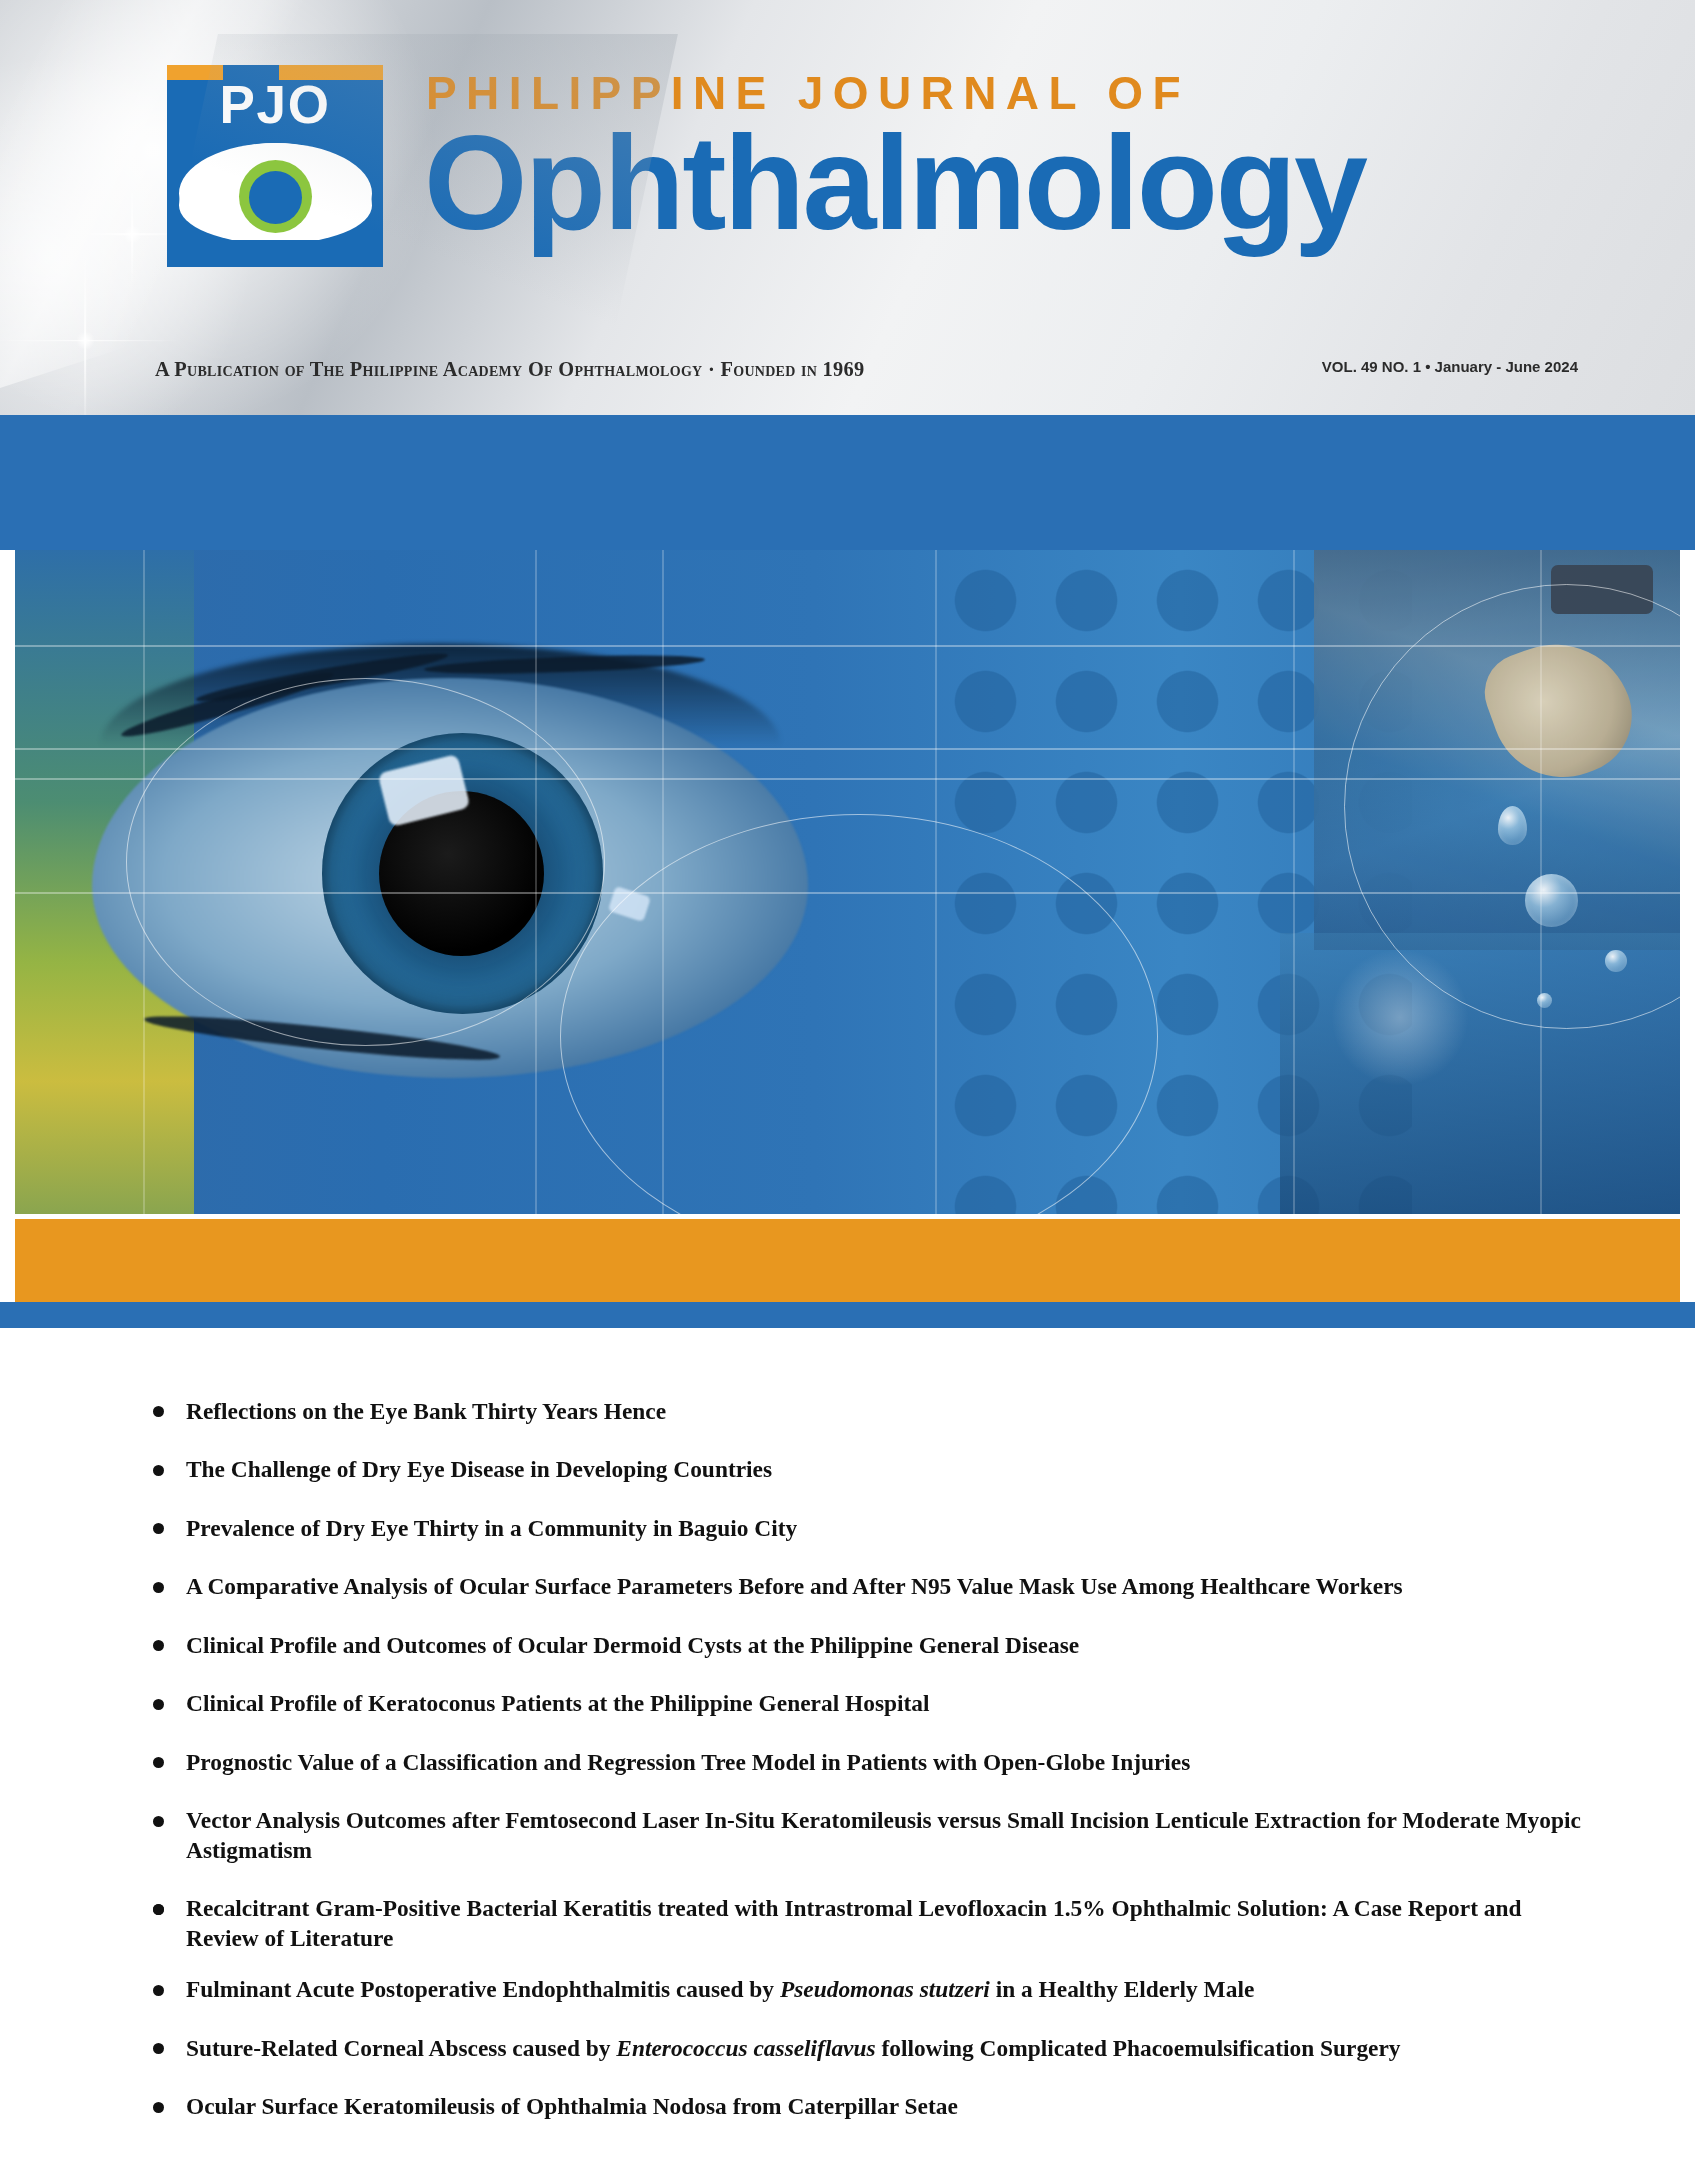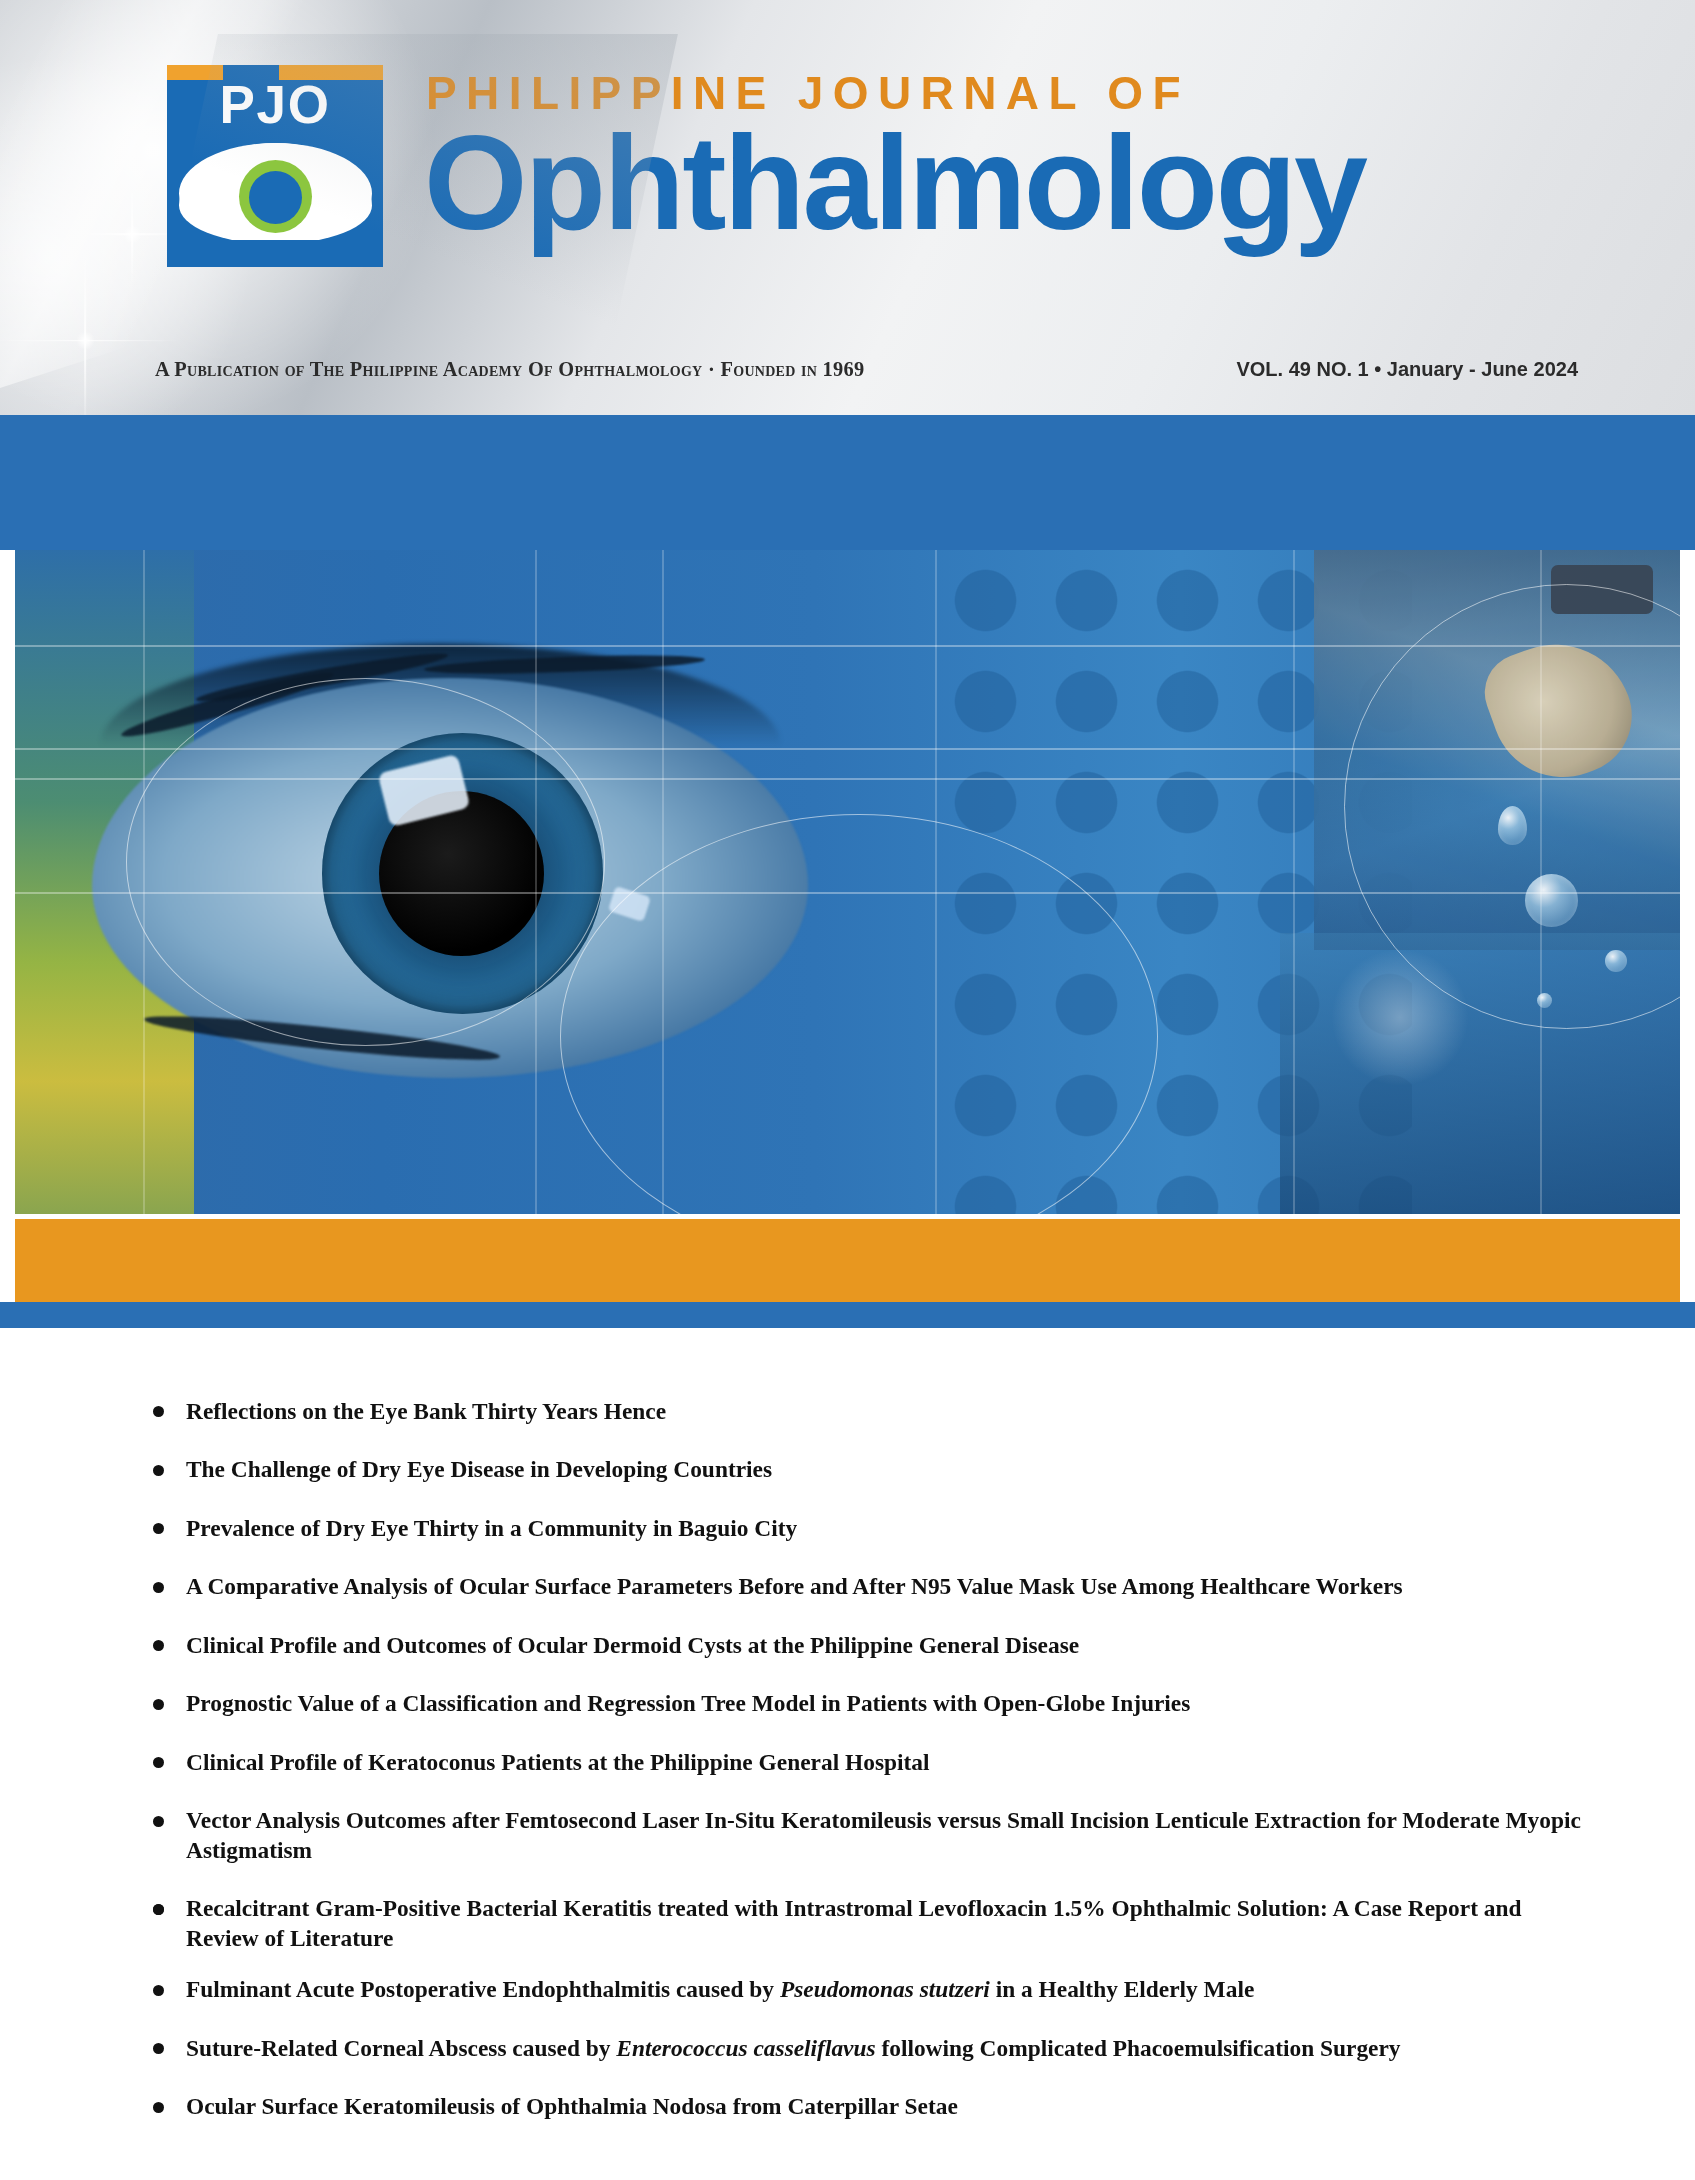--- a/index.html
+++ b/index.html
@@ -171,21 +171,21 @@
     font-size: 20.4px;
     letter-spacing: 0.3px;
   }
   .issue {
     position: absolute;
     right: 118px;
     top: 358px;
     color: #2b2b2b;
     font-family: "Liberation Sans", sans-serif;
     font-weight: bold;
-    font-size: 20px;
+    font-size: 15px;
     margin-left: 10px;
   }
 
   
   .band-blue-top {
     position: absolute;
     left: 0; top: 415px;
     width: 1696px; height: 135px;
     background: #2a6fb4;
   }
@@ -455,22 +455,22 @@
 
 <div class="band-orange"></div>
 <div class="band-blue-bot"></div>
 
 <div class="contents" id="toc">
     <div class="toc-item"><span class="bullet"></span><span>Reflections on the Eye Bank Thirty Years Hence</span></div>
     <div class="toc-item"><span class="bullet"></span><span>The Challenge of Dry Eye Disease in Developing Countries</span></div>
     <div class="toc-item"><span class="bullet"></span><span>Prevalence of Dry Eye Thirty in a Community in Baguio City</span></div>
     <div class="toc-item"><span class="bullet"></span><span>A Comparative Analysis of Ocular Surface Parameters Before and After N95 Value Mask Use Among Healthcare Workers</span></div>
     <div class="toc-item"><span class="bullet"></span><span>Clinical Profile and Outcomes of Ocular Dermoid Cysts at the Philippine General Disease</span></div>
+    <div class="toc-item"><span class="bullet"></span><span>Clinical Profile of Keratoconus Patients at the Philippine General Hospital</span></div>
     <div class="toc-item"><span class="bullet"></span><span>Prognostic Value of a Classification and Regression Tree Model in Patients with Open-Globe Injuries</span></div>
-    <div class="toc-item"><span class="bullet"></span><span>Clinical Profile of Keratoconus Patients at the Philippine General Hospital</span></div>
     <div class="toc-item"><span class="bullet"></span><span>Vector Analysis Outcomes after Femtosecond Laser In-Situ Keratomileusis versus Small Incision Lenticule Extraction for Moderate Myopic Astigmatism</span></div>
     <div class="toc-item"><span class="bullet"></span></div>
     <div class="toc-item tight"><span class="bullet"></span><span>Recalcitrant Gram-Positive Bacterial Keratitis treated with Intrastromal Levofloxacin 1.5% Ophthalmic Solution: A Case Report and Review of Literature</span></div>
     <div class="toc-item"><span class="bullet"></span><span>Fulminant Acute Postoperative Endophthalmitis caused by <i>Pseudomonas stutzeri</i> in a Healthy Elderly Male</span></div>
     <div class="toc-item"><span class="bullet"></span><span>Suture-Related Corneal Abscess caused by <i>Enterococcus casseliflavus</i> following Complicated Phacoemulsification Surgery</span></div>
     <div class="toc-item"><span class="bullet"></span><span>Ocular Surface Keratomileusis of Ophthalmia Nodosa from Caterpillar Setae</span></div>
   </div>
 
 
 </body></html>

